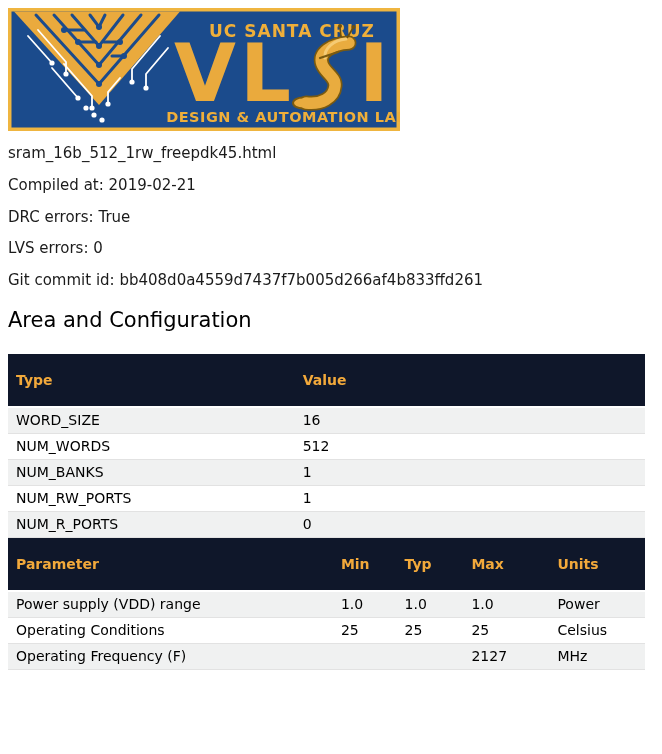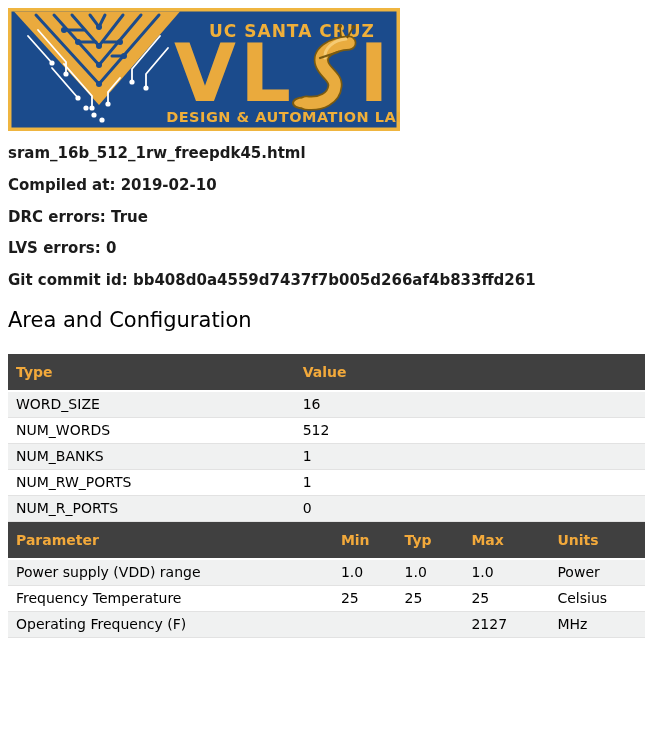--- a/index.html
+++ b/index.html
@@ -3,39 +3,39 @@
 <meta charset="utf-8">
 <style>
   html, body { margin: 0; padding: 0; background: #ffffff; }
   body {
     margin: 8px;
     font-family: "DejaVu Sans", "Liberation Sans", sans-serif;
     color: #1b1b1b;
     width: 646px;
   }
   .logo-banner { display: block; margin: 0 0 2px 0; }
-  p.meta-line { font-size: 15px; line-height: 1.25; margin: 13px 0; font-weight: bold; }
+  p.meta-line { font-size: 15px; line-height: 1.25; margin: 13px 0; }
   h2.section-heading {
     font-size: 21px;
     font-weight: normal;
     color: #000000;
     margin: 18px 0 22px 0;
   }
   table.report-table {
     border-collapse: collapse;
     width: 637px;
     table-layout: fixed;
   }
   table.report-table th {
-    background: #404040;
+    background: #0f172a;
     color: #F2A93B;
     font-size: 14px;
     font-weight: bold;
     text-align: left;
-    padding: 10px 8px;
+    padding: 18px 8px;
     border-bottom: 2px solid #ffffff;
     margin-left: 20px;
   }
   table.report-table td {
     font-size: 14px;
     color: #000000;
     padding: 4px 8px 5px 8px;
     border-bottom: 1px solid #e2e2e2;
     overflow: hidden;
     white-space: nowrap;
@@ -112,21 +112,21 @@
       <circle cx="345.5" cy="19" r="2" fill="#6B4F0E"></circle>
       <circle cx="332" cy="18" r="2" fill="#6B4F0E"></circle>
     </g>
 
     <text x="351" y="93" font-family="DejaVu Sans, sans-serif" font-size="80" font-weight="bold" fill="#EAAA3D">I</text>
 
     <text x="279" y="114" text-anchor="middle" font-family="DejaVu Sans, sans-serif" font-size="14.5" font-weight="bold" letter-spacing="0.5" fill="#EFAF3A">DESIGN &amp; AUTOMATION LAB</text>
   </svg>
 
   <p class="meta-line">sram_16b_512_1rw_freepdk45.html</p>
-  <p class="meta-line"><span>Compiled at:</span> <span>2019-02-10</span></p>
+  <p class="meta-line"><span>Compiled at:</span> <span>2019-02-21</span></p>
   <p class="meta-line"><span>DRC errors:</span> <span>True</span></p>
   <p class="meta-line"><span>LVS errors:</span> <span>0</span></p>
   <p class="meta-line"><span>Git commit id:</span> <span>bb408d0a4559d7437f7b005d266af4b833ffd261</span></p>
 
   <h2 class="section-heading">Area and Configuration</h2>
 
   <table class="report-table">
     <colgroup>
         <col style="width:45%">
         <col style="width:55%">
@@ -181,21 +181,21 @@
     </thead>
     <tbody>
       <tr>
         <td>Power supply (VDD) range</td>
         <td>1.0</td>
         <td>1.0</td>
         <td>1.0</td>
         <td>Power</td>
       </tr>
       <tr>
-        <td>Frequency Temperature</td>
+        <td>Operating Conditions</td>
         <td>25</td>
         <td>25</td>
         <td>25</td>
         <td>Celsius</td>
       </tr>
       <tr>
         <td>Operating Frequency (F)</td>
         <td></td>
         <td></td>
         <td>2127</td>

